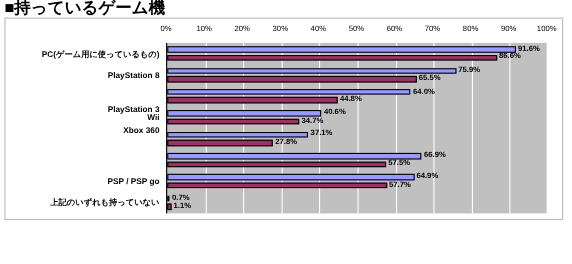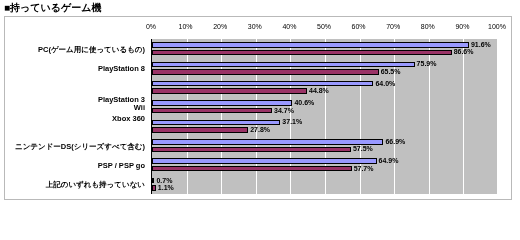--- a/index.html
+++ b/index.html
@@ -7,21 +7,21 @@
     width:520px;height:204px;overflow:hidden;
     background:#ffffff;
     font-family:"Liberation Sans","DejaVu Sans",sans-serif;
     -webkit-font-smoothing:none;
   }
   #root{position:relative;width:520px;height:204px;}
 
   
   .heading{
     position:absolute;left:4px;top:0px;
-    font-size:10px;font-weight:bold;color:#000;
+    font-size:15px;font-weight:bold;color:#000;
     letter-spacing:0px;white-space:nowrap;
     line-height:15px;
   }
 
   
   .chart-frame{
     position:absolute;left:4px;top:16px;
     width:508px;height:184px;
     background:#ffffff;
     border:1px solid #b9b9b9;
@@ -125,21 +125,20 @@
         <div class="xlab" style="left: 311.4px;">90%</div>
         <div class="xlab" style="left: 346px;">100%</div>
       </div>
 
     <div class="ylabels">
         <div class="ylab" style="top: 9.6875px;">PC(ゲーム用に使っているもの)</div>
         <div class="ylab" style="top: 29.0625px;">PlayStation 8</div>
         <div class="ylab" style="top: 60px;">PlayStation 3</div>
         <div class="ylab" style="top: 67.8125px;">Wii</div>
         <div class="ylab" style="top: 79px;">Xbox 360</div>
-        <div class="ylab" style="top: 106.562px;">ニンテンドーDS(シリーズすべて含む)</div>
         <div class="ylab" style="top: 125.938px;">PSP / PSP go</div>
         <div class="ylab" style="top: 145.312px;">上記のいずれも持っていない</div>
       </div>
 
     <div class="plot">
       <div class="plot-inner">
           <div class="gridline" style="left: 34.6px;"></div>
           <div class="gridline" style="left: 69.2px;"></div>
           <div class="gridline" style="left: 103.8px;"></div>
           <div class="gridline" style="left: 138.4px;"></div>

